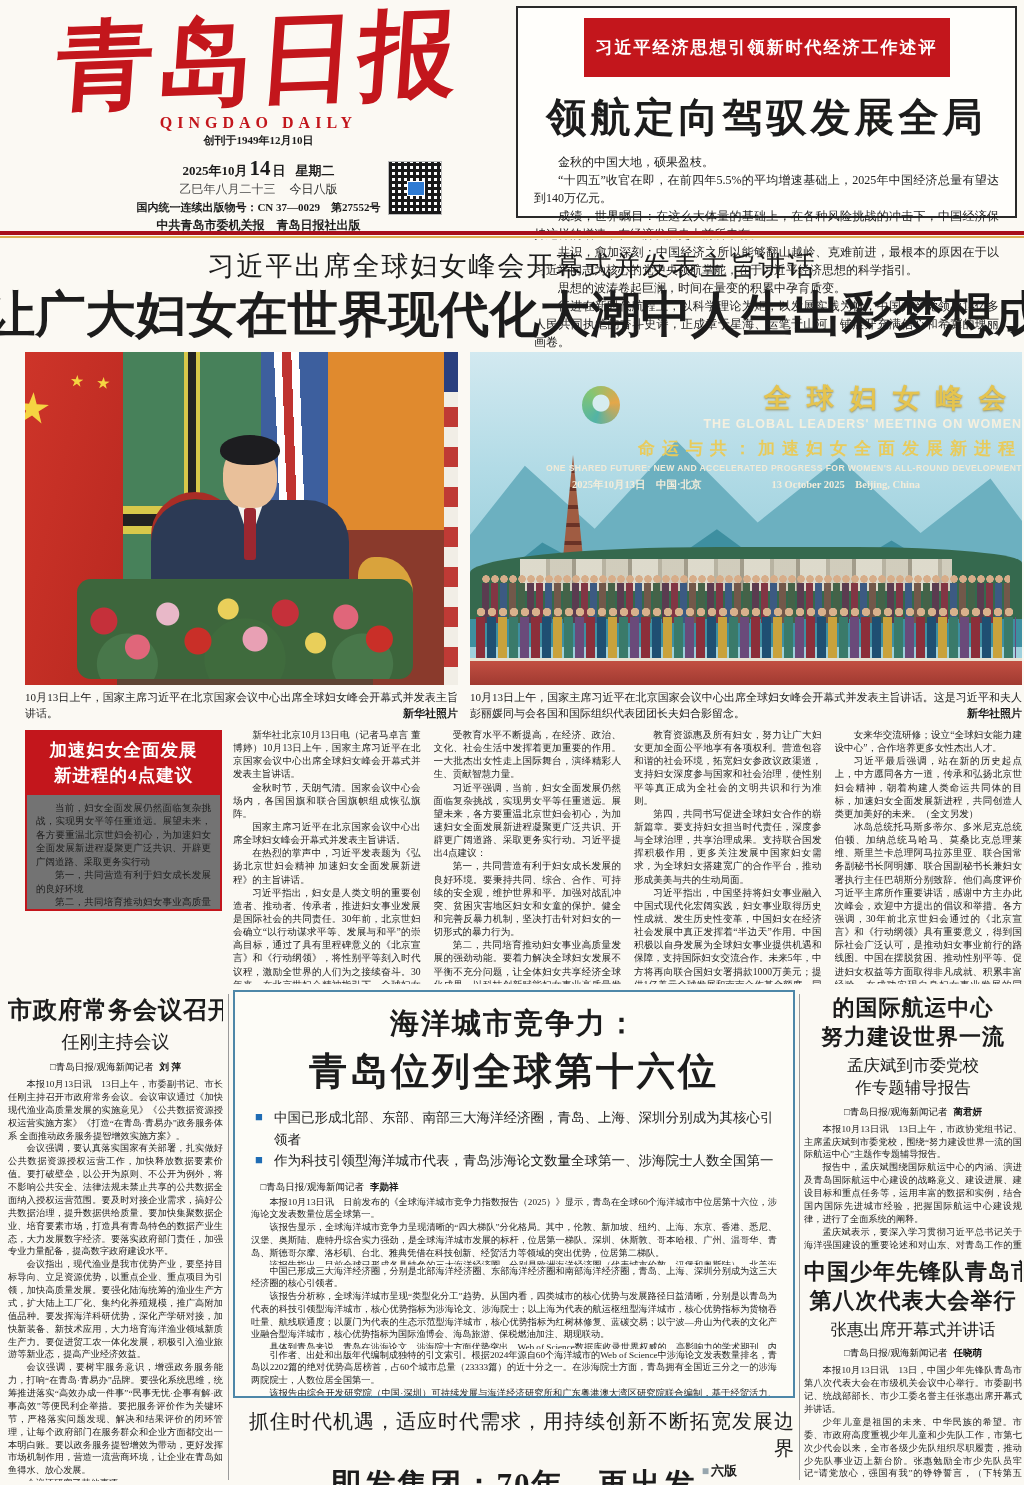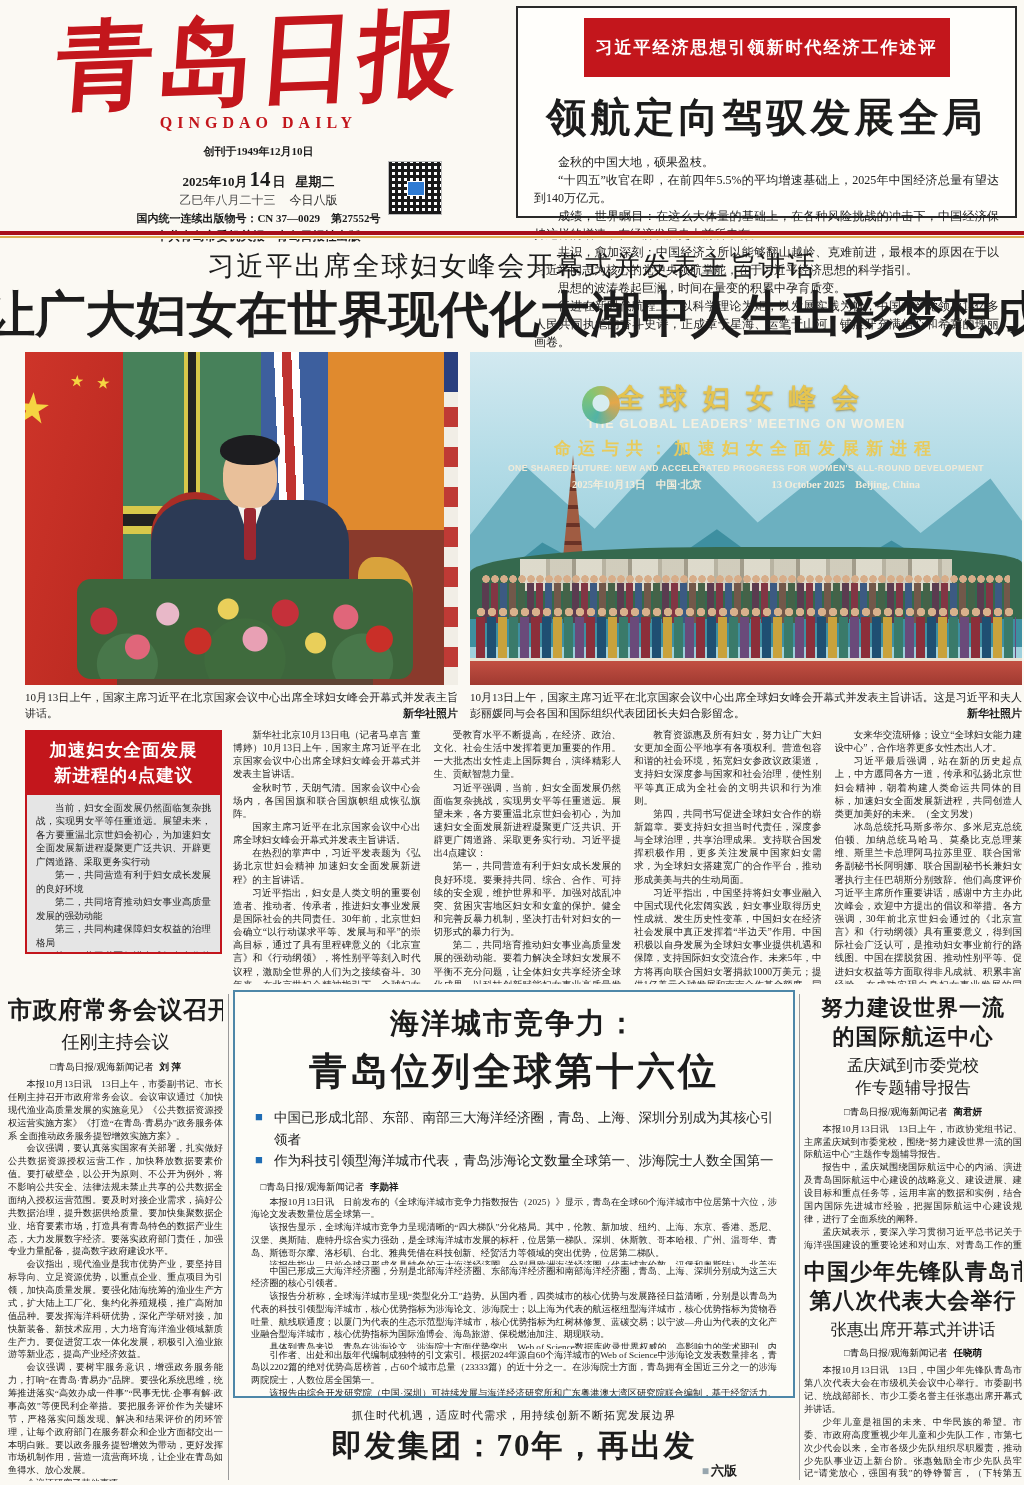--- a/index.html
+++ b/index.html
@@ -6,21 +6,21 @@
   .page{position:relative;width:1024px;height:1485px;margin:0 auto;background:#fbf9f3;
         font-family:"Liberation Serif","DejaVu Serif",serif;color:#1c1c1c;overflow:hidden;}
   [data-interactable]{box-sizing:border-box;}
 
   
   .masthead{position:absolute;left:6px;top:2px;width:505px;height:228px;text-align:center;}
   .mast-title{font-size:97px;line-height:1.18;font-weight:700;color:#c3161c;
               font-family:"DejaVu Serif","Liberation Serif",serif;
               transform:rotate(-2deg) skewX(-6deg);letter-spacing:4px;white-space:nowrap;}
   .mast-en{color:#c3161c;font-weight:700;font-size:16px;letter-spacing:5px;margin-top:-2px;}
-  .mast-founded{font-size:11px;font-weight:600;margin-top:12px;}
+  .mast-founded{font-size:11px;font-weight:600;margin-top:1px;}
   .mast-date{font-size:13px;font-weight:700;margin-top:8px;}
   .mast-date .day{font-size:21px;padding:0 2px;}
   .mast-date .wk{margin-left:10px;}
   .mast-lunar{font-size:12px;color:#4a4a4a;margin-top:0;}
   .mast-lunar .pages{margin-left:14px;color:#2a2a2a;}
   .mast-issue{font-size:11px;font-weight:700;margin-top:2px;}
   .mast-publisher{font-size:12px;font-weight:700;margin-top:2px;}
   .qr{position:absolute;right:70px;bottom:16px;width:52px;height:52px;background:#fff;
       background-image:repeating-linear-gradient(0deg,#1a1a1a 0 3px,transparent 3px 6px),
                        repeating-linear-gradient(90deg,#1a1a1a 0 3px,transparent 3px 6px);
@@ -112,21 +112,21 @@
   .people-back{position:absolute;left:12px;right:12px;bottom:62px;height:40px;
      background:repeating-linear-gradient(90deg,#5a3c50 0 7px,transparent 7px 9px,#823644 9px 16px,transparent 16px 18px,
        #3c5a82 18px 25px,transparent 25px 27px,#72584a 27px 34px,transparent 34px 36px,#456248 36px 43px,transparent 43px 45px);}
   .heads-front{position:absolute;left:6px;right:6px;bottom:66px;height:13px;
                background:radial-gradient(circle at 5px 6px,#d9b18c 4px,transparent 4.5px);background-size:11px 13px;}
   .people-front{position:absolute;left:6px;right:6px;bottom:24px;height:44px;
      background:repeating-linear-gradient(90deg,#8c2f3a 0 9px,transparent 9px 11px,#1f4f72 11px 20px,transparent 20px 22px,
        #c9a23c 22px 31px,transparent 31px 33px,#3a7a6a 33px 42px,transparent 42px 44px,#6a4a7a 44px 53px,transparent 53px 55px);}
   .stage-line{position:absolute;left:0;right:0;bottom:24px;height:3px;background:#e9e3d3;}
   .carpet{position:absolute;left:0;right:0;bottom:0;height:24px;background:linear-gradient(#c24f42,#a03a31);}
-  .banner{position:absolute;left:0;right:0;top:28px;text-align:center;z-index:6;}
+  .banner{position:absolute;left:0;right:0;top:28px;text-align:right;z-index:6;}
   .banner-logo{position:absolute;left:112px;top:6px;width:38px;height:38px;border-radius:50%;opacity:.92;
      background:radial-gradient(circle at 50% 45%,#d8edf0 8px,transparent 9px),
                 conic-gradient(from 200deg,#49b0a0,#7ec36a,#e8a23c,#49b0a0);}
   .banner-title{font-size:27px;font-weight:700;color:#e5c44f;letter-spacing:16px;
                 text-shadow:0 1px 2px rgba(110,80,0,.55);white-space:nowrap;}
   .banner-en{font-size:12.5px;font-weight:700;color:#f6f0df;letter-spacing:1px;margin-top:1px;
              font-family:"Liberation Sans","DejaVu Sans",sans-serif;}
   .banner-theme{font-size:17px;font-weight:700;color:#e8cb5c;letter-spacing:7px;margin-top:6px;white-space:nowrap;}
   .banner-theme-en{font-size:8.6px;font-weight:600;color:#f1ebd9;letter-spacing:.4px;margin-top:3px;
                    font-family:"Liberation Sans","DejaVu Sans",sans-serif;}
@@ -134,22 +134,22 @@
                font-weight:700;color:#f3eddb;}
 
   
   .cap{position:absolute;top:690px;font-size:11px;line-height:1.45;text-align:justify;}
   .capL{left:25px;width:433px;}
   .capR{left:470px;width:552px;}
   .cap .credit{float:right;font-weight:700;}
   .capL .credit{display:block;text-align:right;}
 
   
-  .suggest-box{position:absolute;left:25px;top:730px;width:197px;height:224px;border:2px solid #c3161c;
-               background:#e5e5e5;overflow:hidden;}
+  .suggest-box{position:absolute;left:25px;top:730px;width:197px;height:181px;border:2px solid #c3161c;
+               background:#737373;overflow:hidden;}
   .suggest-title{background:#c3161c;color:#fff;text-align:center;font-weight:700;font-size:17.5px;
                  line-height:1.45;padding:6px 2px;letter-spacing:1px;}
   .suggest-body{padding:7px 9px;}
   .suggest-body p{margin:0;font-size:9.5px;line-height:1.42;text-align:justify;text-indent:2em;}
   .lead-cols{position:absolute;left:233px;top:728px;width:789px;height:256px;display:flex;gap:13px;overflow:hidden;}
   .lead-cols .col{flex:1;overflow:hidden;}
   .lead-cols p{margin:0;font-size:9.6px;line-height:1.37;text-align:justify;text-indent:2em;}
 
   
   .vr{position:absolute;width:1px;background:#9a9a9a;}
@@ -170,22 +170,22 @@
   .ocean-bullets{margin:10px 0 0;padding:0 0 0 4px;list-style:none;}
   .ocean-bullets li{position:relative;padding-left:19px;font-size:13.5px;font-weight:500;line-height:1.6;
                     font-family:"Liberation Sans","DejaVu Sans",sans-serif;}
   .ocean-bullets li::before{content:"■";position:absolute;left:0;top:0;color:#1f6cb4;font-size:13px;}
   .ocean-cols{display:flex;margin-top:9px;height:252px;overflow:hidden;flex-direction:column;}
   .ocean-cols .col{flex:1;overflow:hidden;}
   .ocean-cols p{margin:0;font-size:9.2px;line-height:1.38;text-align:justify;text-indent:2em;}
   .ocean-cols .byline{text-align:left;text-indent:1em;margin-bottom:2px;}
 
   .jifa{position:absolute;left:233px;top:1402px;width:562px;height:80px;text-align:center;}
-  .jifa-kicker{font-family:"Liberation Sans","DejaVu Sans",sans-serif;font-size:11px;font-weight:500;
-               letter-spacing:1px;margin-top:6px;}
+  .jifa-kicker{font-family:"Liberation Sans","DejaVu Sans",sans-serif;font-size:20px;font-weight:500;
+               letter-spacing:1px;margin-top:6px;text-align:right;}
   .jifa-headline{font-size:31px;font-weight:900;letter-spacing:2px;margin-top:2px;}
   .jifa .pageref{position:absolute;right:58px;bottom:2px;}
 
   .rightcol{position:absolute;left:804px;top:994px;width:218px;height:487px;overflow:hidden;}
   .rightcol h3{margin:0;text-align:center;font-size:22px;font-weight:900;line-height:1.3;letter-spacing:1px;white-space:nowrap;}
   .rightcol .subhead{text-align:center;font-size:16.5px;font-weight:500;line-height:1.35;margin:4px 0 6px;}
   .rightcol p{margin:0;font-size:9.2px;line-height:1.4;text-align:justify;text-indent:2em;}
   .art-shipping{height:256px;overflow:hidden;}
   .art-pioneers{margin-top:8px;}
 </style>
@@ -368,22 +368,22 @@
     <div class="jifa-kicker" data-interactable="false">抓住时代机遇，适应时代需求，用持续创新不断拓宽发展边界</div>
     <div class="jifa-headline" data-interactable="false">即发集团：70年，再出发</div>
     <div class="pageref" data-interactable="false">
       <span class="marker" data-interactable="false">■</span><span data-interactable="false">六版</span>
     </div>
   </section>
 
   <div class="rightcol" data-interactable="false">
     <article class="art-shipping" data-interactable="false">
       <h3 data-interactable="false">
+        <span style="display:block" data-interactable="false">的国际航运中心</span>
         <span style="display:block" data-interactable="false">努力建设世界一流</span>
-        <span style="display:block" data-interactable="false">的国际航运中心</span>
       </h3>
       <div class="subhead" data-interactable="false">
         <span style="display:block" data-interactable="false">孟庆斌到市委党校</span>
         <span style="display:block" data-interactable="false">作专题辅导报告</span>
       </div>
       <div class="byline" data-interactable="false">
         <span data-interactable="false">□青岛日报/观海新闻记者</span><b data-interactable="false">蔺君妍</b>
       </div>
       <div data-interactable="false">
           <p data-interactable="false">本报10月13日讯　13日上午，市政协党组书记、主席孟庆斌到市委党校，围绕“努力建设世界一流的国际航运中心”主题作专题辅导报告。</p>

